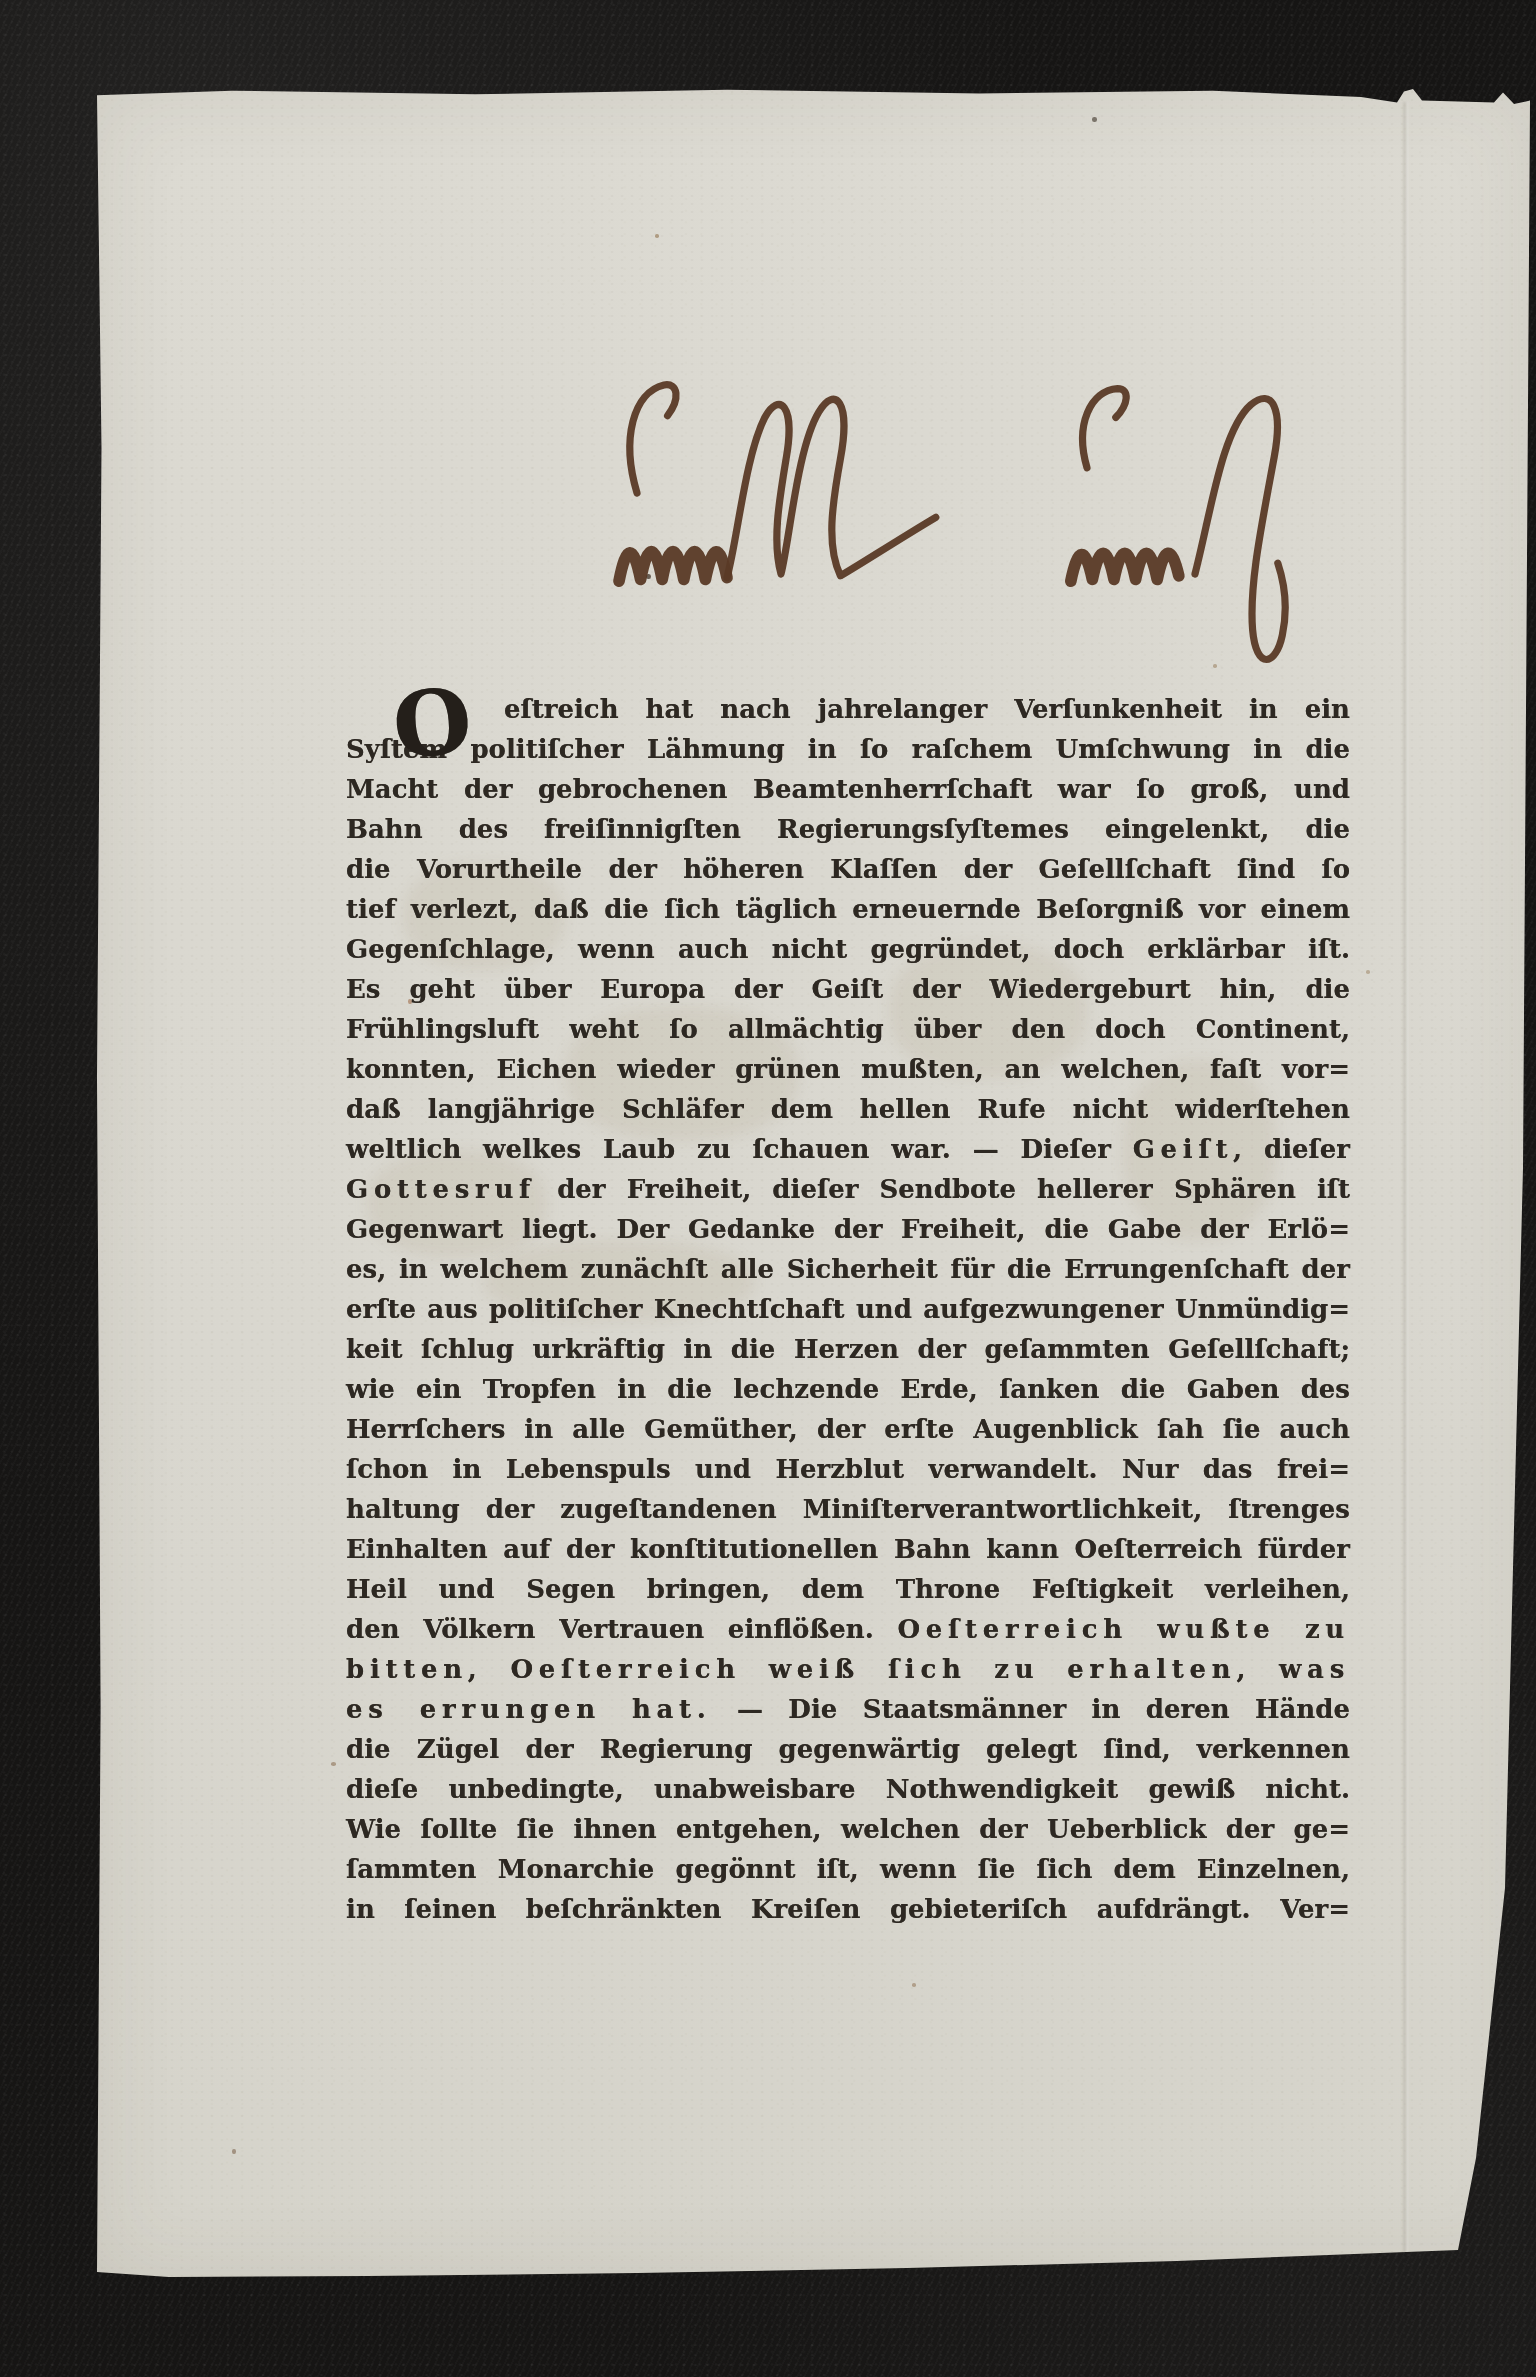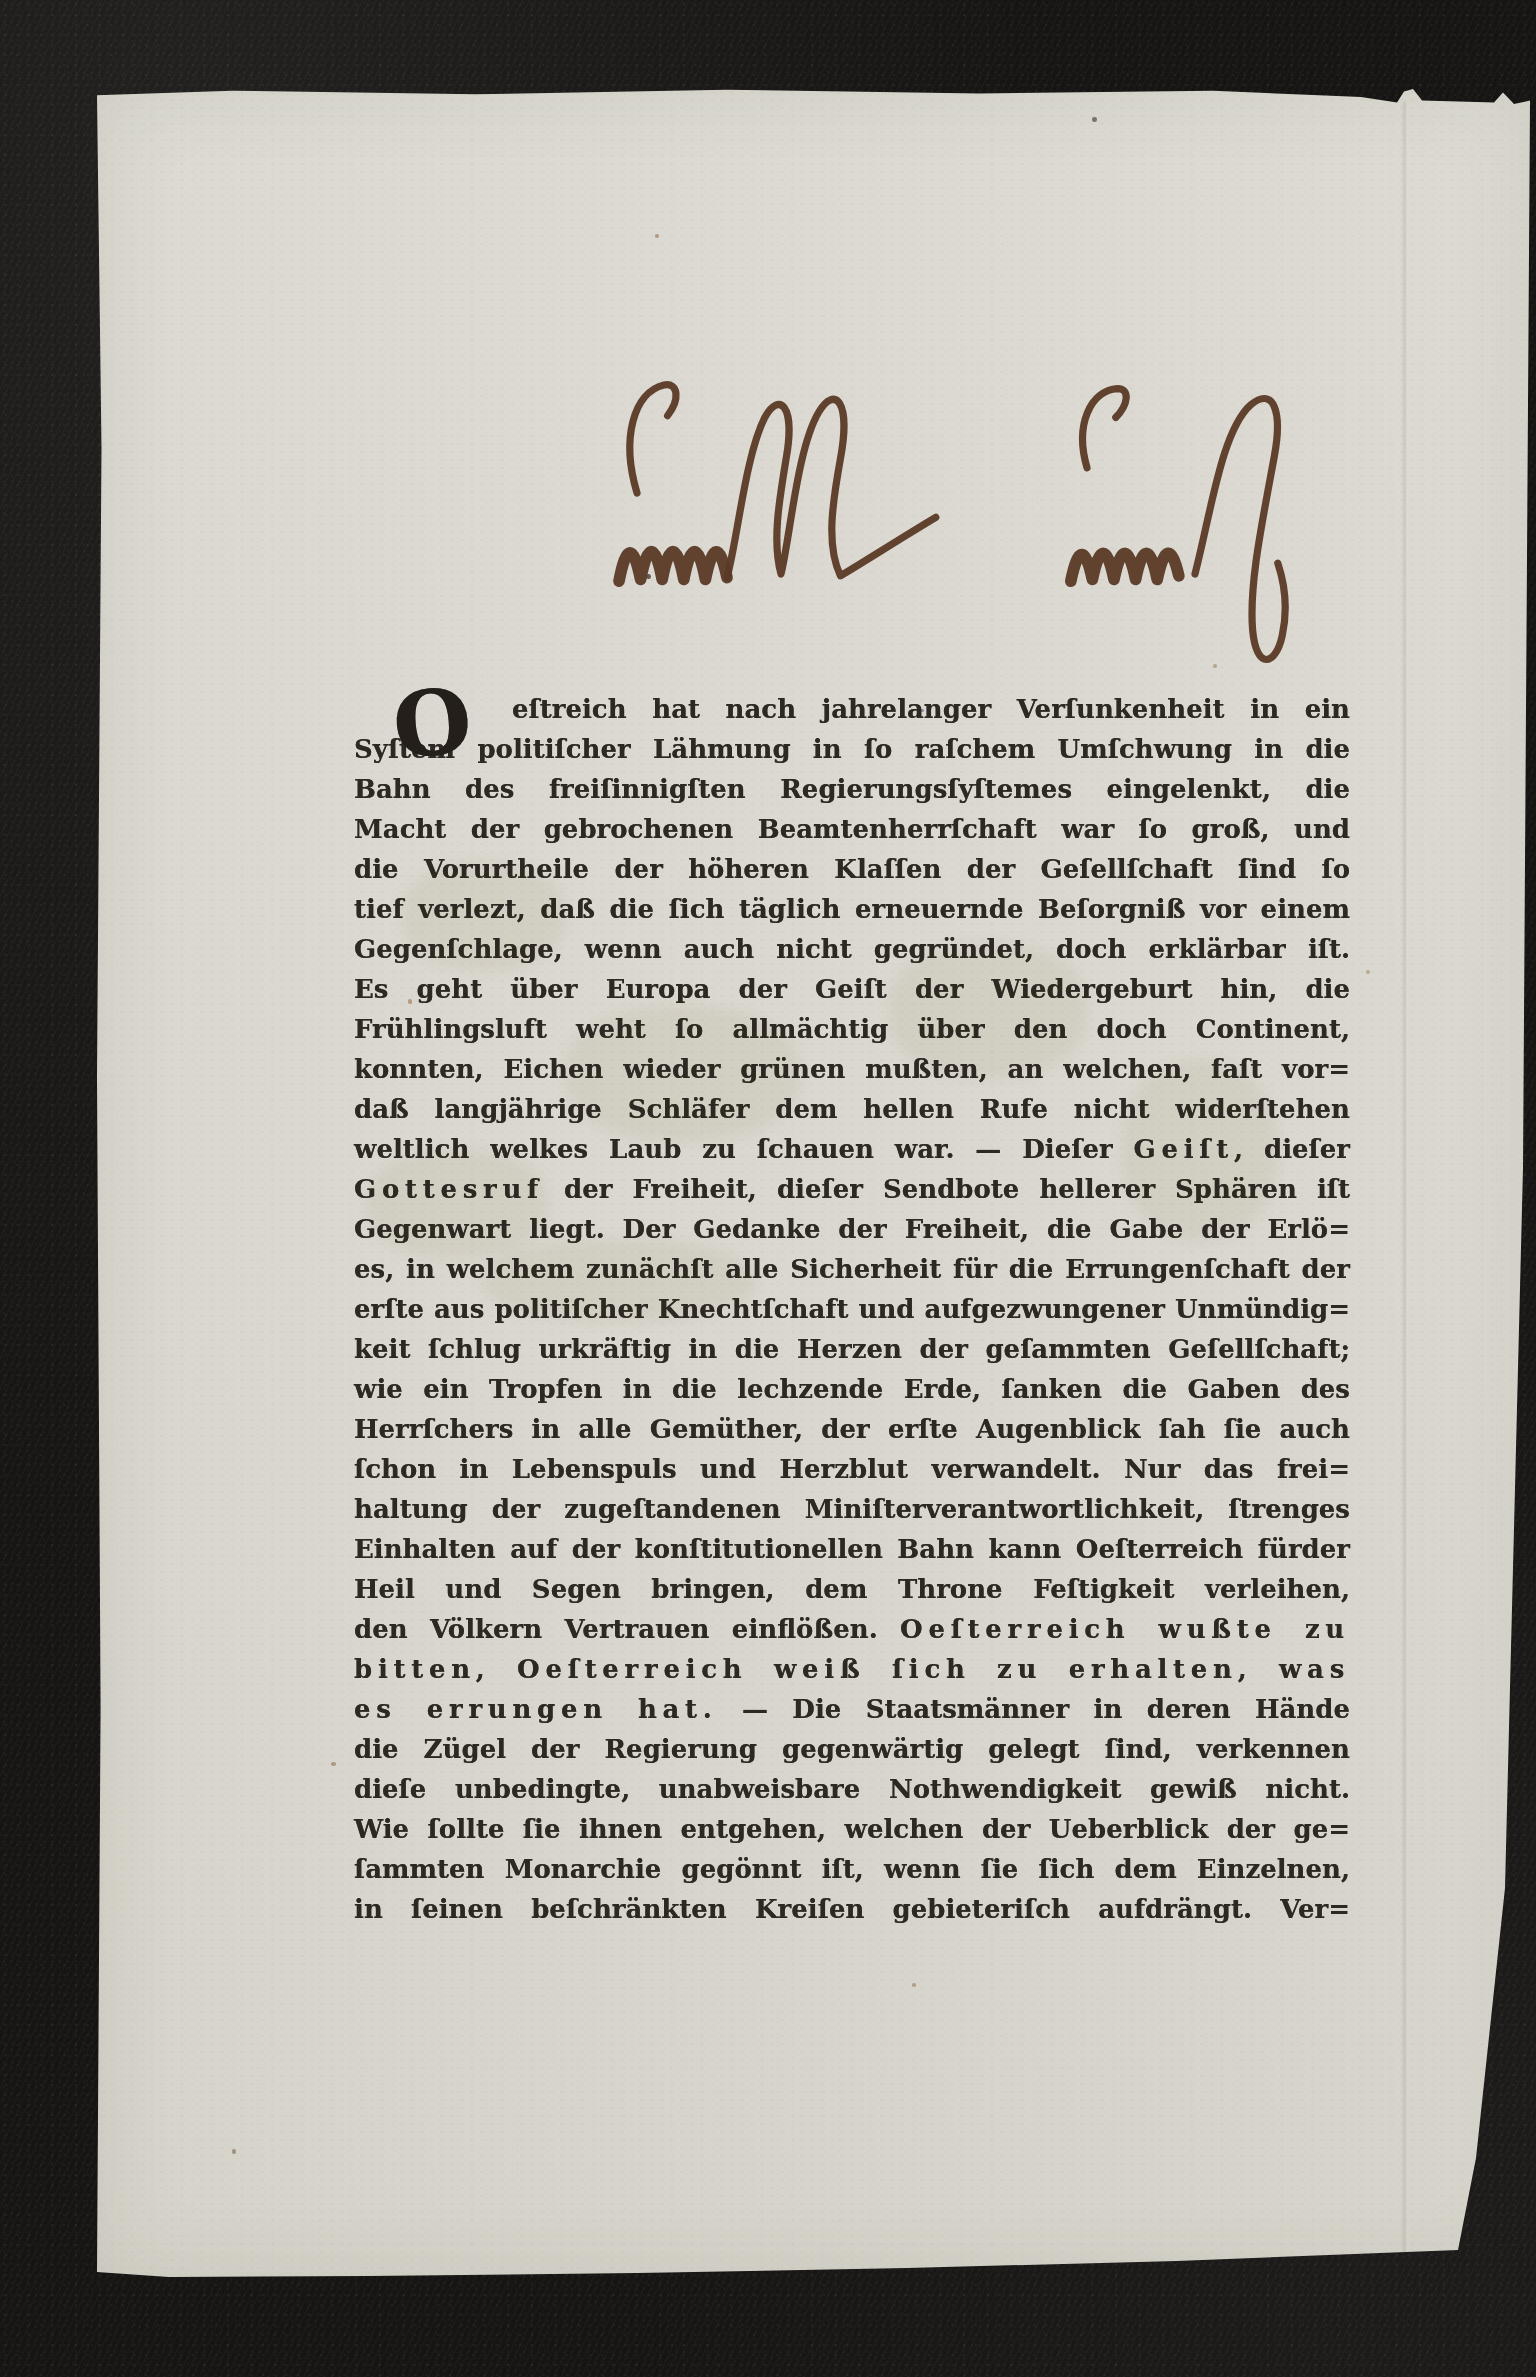--- a/index.html
+++ b/index.html
@@ -43,21 +43,21 @@
     position:absolute;border-radius:45%;
     background:rgba(150,125,85,0.10);filter:blur(6.3px);
   }
   .speck{position:absolute;border-radius:50%;}
   .text-block{
     position:absolute;left:249px;top:601px;width:1004px;
     font-family:"DejaVu Serif","Liberation Serif",serif;
     font-weight:bold;font-size:26px;line-height:40px;
     color:#2d2822;text-shadow:0 0 0.5px rgba(45,40,34,0.7);
   }
-  .text-line{text-align:justify;text-align-last:justify;white-space:normal;margin-left:8px;}
+  .text-line{text-align:justify;text-align-last:justify;white-space:normal;}
   .text-line.first{padding-left:158px;}
   .sp{letter-spacing:0.22em;}
   .dropcap{
     position:absolute;left:47px;top:-10.8px;
     font-size:90px;line-height:90px;font-weight:bold;
     transform:rotate(-5deg);color:#241f1a;
   }
   .ink{fill:none;stroke:#5a3a26;stroke-linecap:round;stroke-linejoin:round;opacity:0.95;}
   .ink-thin{stroke-width:8px;}
   .ink-thick{stroke-width:13px;}
@@ -95,22 +95,22 @@
       <path class="ink ink-thin" d="M 580 132 C 566 84, 584 46, 614 44 C 628 44, 626 62, 612 76"></path>
       <path class="ink ink-thick" d="M 562 258 Q 574 200 586 256 Q 598 198 610 256 Q 622 198 634 256 Q 646 198 658 256 Q 670 200 682 252"></path>
       <path class="ink ink-thin" d="M 700 250 C 718 180, 730 90, 762 62 C 786 42, 798 66, 788 120 C 774 196, 760 262, 764 312 C 768 358, 790 352, 797 318 C 803 290, 800 262, 792 238"></path>
     </svg>
 
     <div class="text-block">
       <span class="dropcap">O</span>
       <div>
           <div class="text-line first"><span>eſtreich hat nach jahrelanger Verſunkenheit in ein</span></div>
           <div class="text-line"><span>Syſtem politiſcher Lähmung in ſo raſchem Umſchwung in die</span></div>
+          <div class="text-line"><span>Macht der gebrochenen Beamtenherrſchaft war ſo groß, und</span></div>
           <div class="text-line"><span>Bahn des freiſinnigſten Regierungsſyſtemes eingelenkt, die</span></div>
-          <div class="text-line"><span>Macht der gebrochenen Beamtenherrſchaft war ſo groß, und</span></div>
           <div class="text-line"><span>die Vorurtheile der höheren Klaſſen der Geſellſchaft ſind ſo</span></div>
           <div class="text-line"><span>tief verlezt, daß die ſich täglich erneuernde Beſorgniß vor einem</span></div>
           <div class="text-line"><span>Gegenſchlage, wenn auch nicht gegründet, doch erklärbar iſt.</span></div>
           <div class="text-line"><span>Es geht über Europa der Geiſt der Wiedergeburt hin, die</span></div>
           <div class="text-line"><span>Frühlingsluft weht ſo allmächtig über den doch Continent,</span></div>
           <div class="text-line"><span>konnten, Eichen wieder grünen mußten, an welchen, faſt vor=</span></div>
           <div class="text-line"><span>daß langjährige Schläfer dem hellen Rufe nicht widerſtehen</span></div>
           <div class="text-line"><span>weltlich welkes Laub zu ſchauen war. — Dieſer </span><span class="sp">Geiſt</span><span>, dieſer</span></div>
           <div class="text-line"><span class="sp">Gottesruf</span><span> der Freiheit, dieſer Sendbote hellerer Sphären iſt</span></div>
           <div class="text-line"><span>Gegenwart liegt. Der Gedanke der Freiheit, die Gabe der Erlö=</span></div>

